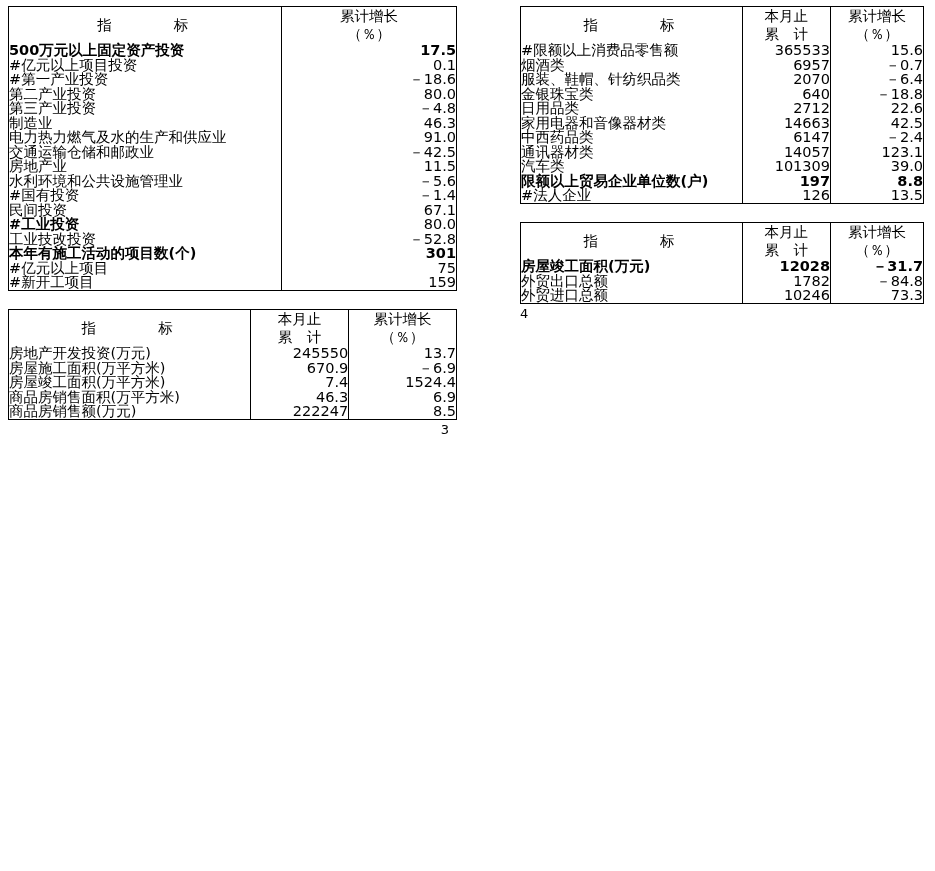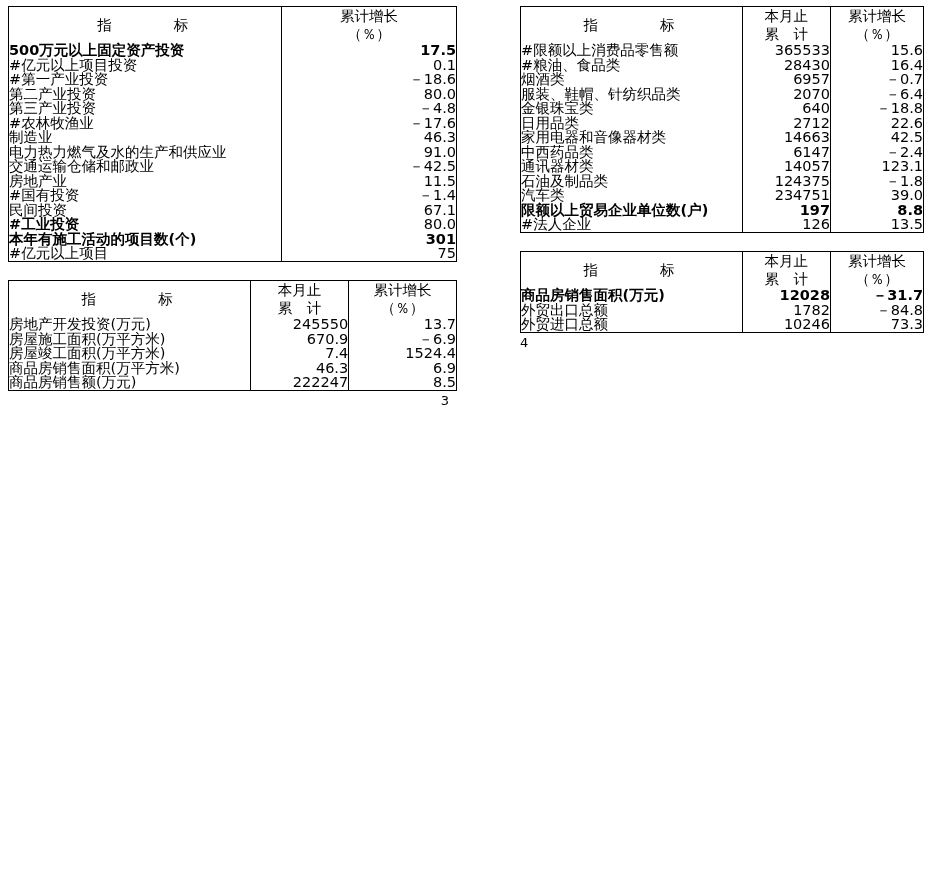--- a/index.html
+++ b/index.html
@@ -136,58 +136,66 @@
             </tr>
             <tr class="data-row">
               <td class="lbl vline ind2">第二产业投资</td>
               <td class="num">80.0</td>
             </tr>
             <tr class="data-row">
               <td class="lbl vline ind2">第三产业投资</td>
               <td class="num">－4.8</td>
             </tr>
             <tr class="data-row">
-              <td class="lbl vline ind1">#农林牧渔业</td>
-              <td class="num">－17.6</td>
-            </tr>
-            <tr class="data-row">
               <td class="lbl vline ind2">制造业</td>
               <td class="num">46.3</td>
             </tr>
             <tr class="data-row">
               <td class="lbl vline ind2">电力热力燃气及水的生产和供应业</td>
               <td class="num">91.0</td>
             </tr>
             <tr class="data-row">
               <td class="lbl vline ind2">交通运输仓储和邮政业</td>
               <td class="num">－42.5</td>
             </tr>
             <tr class="data-row">
               <td class="lbl vline ind2">房地产业</td>
               <td class="num">11.5</td>
             </tr>
             <tr class="data-row">
+              <td class="lbl vline ind2">水利环境和公共设施管理业</td>
+              <td class="num">－5.6</td>
+            </tr>
+            <tr class="data-row">
               <td class="lbl vline ind1">#国有投资</td>
               <td class="num">－1.4</td>
             </tr>
             <tr class="data-row">
               <td class="lbl vline ind2">民间投资</td>
               <td class="num">67.1</td>
             </tr>
             <tr class="data-row">
               <td class="lbl vline ind1 bold">#工业投资</td>
               <td class="num">80.0</td>
             </tr>
             <tr class="data-row">
+              <td class="lbl vline ind3">工业技改投资</td>
+              <td class="num">－52.8</td>
+            </tr>
+            <tr class="data-row">
               <td class="lbl vline ind0 bold">本年有施工活动的项目数(个)</td>
               <td class="num bold">301</td>
             </tr>
             <tr class="data-row">
               <td class="lbl vline ind1">#亿元以上项目</td>
               <td class="num">75</td>
+            </tr>
+            <tr class="data-row">
+              <td class="lbl vline ind1">#新开工项目</td>
+              <td class="num">159</td>
             </tr>
           </tbody>
       </table>
     </div>
 
     <div class="spacer"></div>
 
     <div class="tablebox">
       <table class="stat">
         <colgroup>
@@ -263,25 +271,20 @@
             </td>
           </tr>
         </tbody>
         <tbody id="rt-body">
             <tr class="data-row">
               <td class="lbl vline ind1">#限额以上消费品零售额</td>
               <td class="num vline">365533</td>
               <td class="num">15.6</td>
             </tr>
             <tr class="data-row">
-              <td class="lbl vline ind2">#粮油、食品类</td>
-              <td class="num vline">28430</td>
-              <td class="num">16.4</td>
-            </tr>
-            <tr class="data-row">
               <td class="lbl vline ind3">烟酒类</td>
               <td class="num vline">6957</td>
               <td class="num">－0.7</td>
             </tr>
             <tr class="data-row">
               <td class="lbl vline ind3">服装、鞋帽、针纺织品类</td>
               <td class="num vline">2070</td>
               <td class="num">－6.4</td>
             </tr>
             <tr class="data-row">
@@ -303,27 +306,22 @@
               <td class="lbl vline ind3">中西药品类</td>
               <td class="num vline">6147</td>
               <td class="num">－2.4</td>
             </tr>
             <tr class="data-row">
               <td class="lbl vline ind3">通讯器材类</td>
               <td class="num vline">14057</td>
               <td class="num">123.1</td>
             </tr>
             <tr class="data-row">
-              <td class="lbl vline ind3">石油及制品类</td>
-              <td class="num vline">124375</td>
-              <td class="num">－1.8</td>
-            </tr>
-            <tr class="data-row">
               <td class="lbl vline ind3">汽车类</td>
-              <td class="num vline">234751</td>
+              <td class="num vline">101309</td>
               <td class="num">39.0</td>
             </tr>
             <tr class="data-row">
               <td class="lbl vline ind0 bold">限额以上贸易企业单位数(户)</td>
               <td class="num vline bold">197</td>
               <td class="num bold">8.8</td>
             </tr>
             <tr class="data-row">
               <td class="lbl vline ind1">#法人企业</td>
               <td class="num vline">126</td>
@@ -350,21 +348,21 @@
               <div>累　计</div>
             </td>
             <td>
               <div>累计增长</div>
               <div>（％）</div>
             </td>
           </tr>
         </tbody>
         <tbody id="tr-body">
             <tr class="data-row">
-              <td class="lbl vline ind0 bold">商品房销售面积(万元)</td>
+              <td class="lbl vline ind0 bold">房屋竣工面积(万元)</td>
               <td class="num vline bold">12028</td>
               <td class="num bold">－31.7</td>
             </tr>
             <tr class="data-row">
               <td class="lbl vline ind1">外贸出口总额</td>
               <td class="num vline">1782</td>
               <td class="num">－84.8</td>
             </tr>
             <tr class="data-row">
               <td class="lbl vline ind1">外贸进口总额</td>

